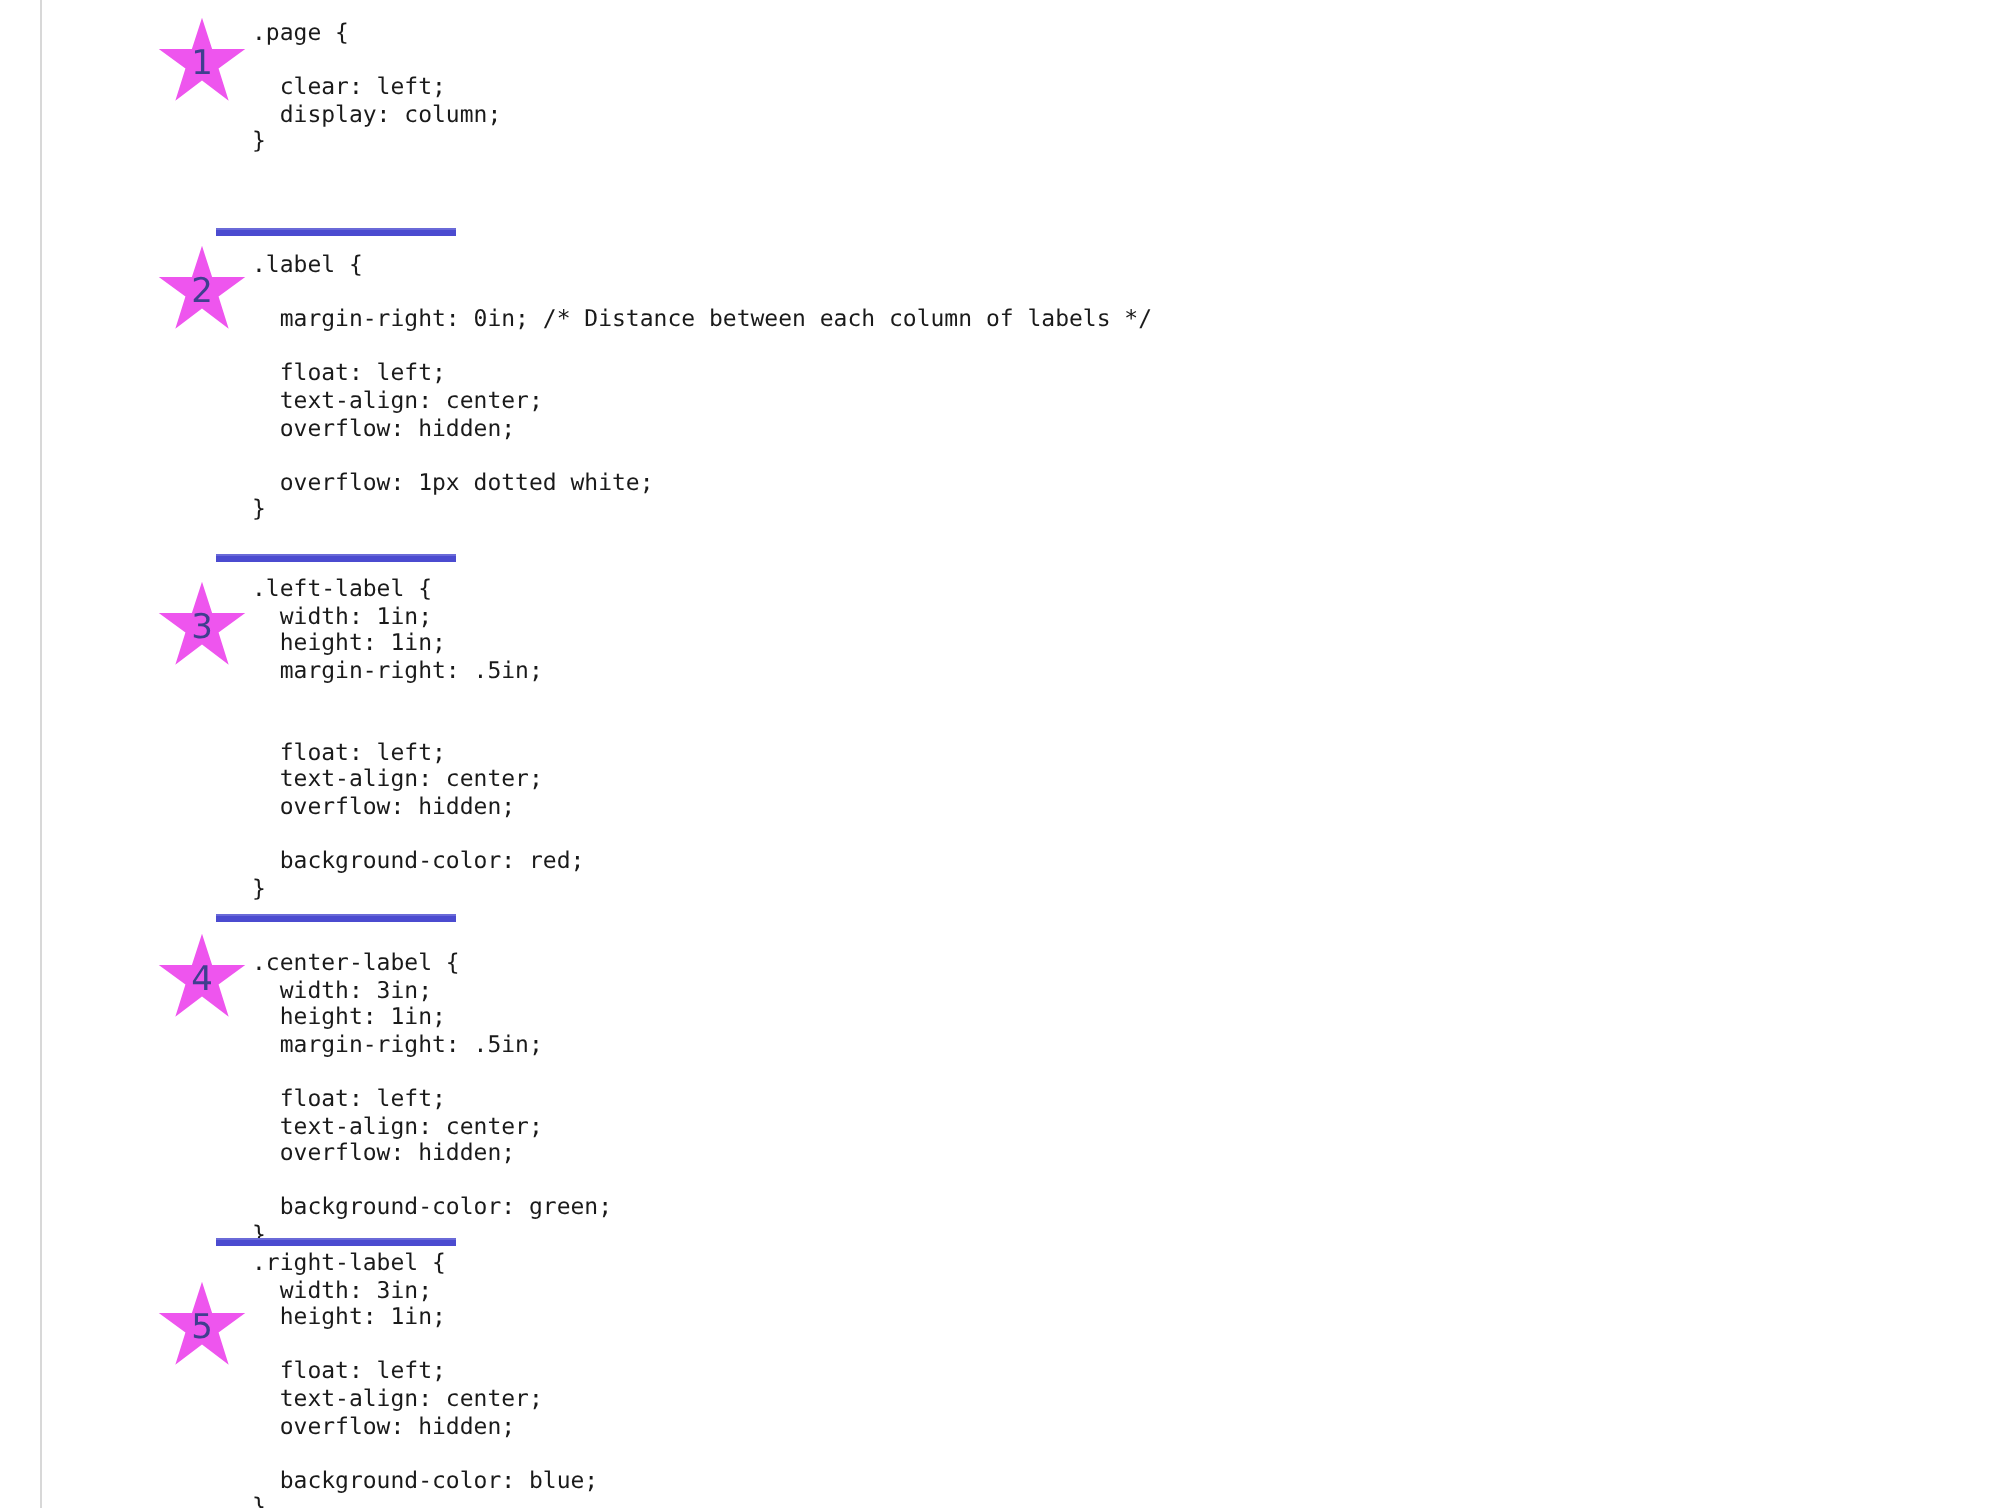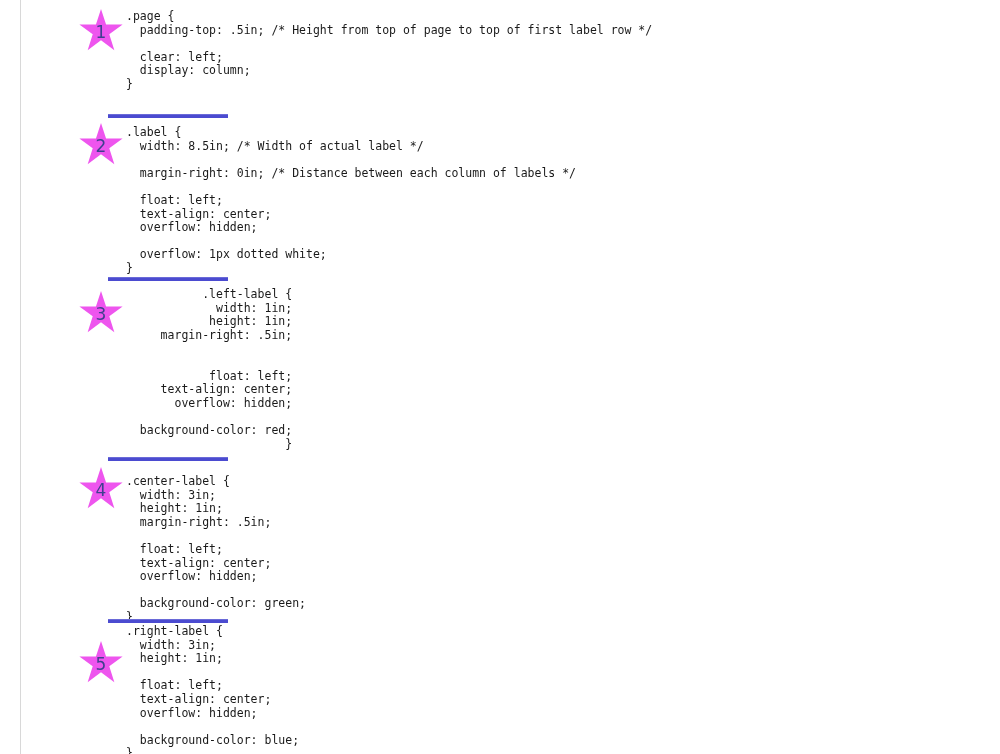--- a/index.html
+++ b/index.html
@@ -92,40 +92,38 @@
   }
 </style>
 </head>
 <body>
 
 <div id="page">
   <div class="gutter-line"></div>
   <div class="code-col" id="code-col">
       <div class="block" style="position: absolute; top: 10px; left: 0px;">
         <div class="code-line">.page {</div>
-        <div class="code-line">  padding-top: .5in; /* Height from top of page to top of first label row */</div>
         <div class="code-line blank"></div>
         <div class="code-line">  clear: left;</div>
         <div class="code-line">  display: column;</div>
         <div class="code-line">}</div>
       </div>
       <div class="block" style="position: absolute; top: 126px; left: 0px;">
         <div class="code-line">.label {</div>
-        <div class="code-line">  width: 8.5in; /* Width of actual label */</div>
         <div class="code-line blank"></div>
         <div class="code-line">  margin-right: 0in; /* Distance between each column of labels */</div>
         <div class="code-line blank"></div>
         <div class="code-line">  float: left;</div>
         <div class="code-line">  text-align: center;</div>
         <div class="code-line">  overflow: hidden;</div>
         <div class="code-line blank"></div>
         <div class="code-line">  overflow: 1px dotted white;</div>
         <div class="code-line">}</div>
       </div>
-      <div class="block" style="position: absolute; top: 288px; left: 0px; text-align: right;">
+      <div class="block" style="position: absolute; top: 288px; left: 0px;">
         <div class="code-line">.left-label {</div>
         <div class="code-line">  width: 1in;</div>
         <div class="code-line">  height: 1in;</div>
         <div class="code-line">  margin-right: .5in;</div>
         <div class="code-line blank"></div>
         <div class="code-line blank"></div>
         <div class="code-line">  float: left;</div>
         <div class="code-line">  text-align: center;</div>
         <div class="code-line">  overflow: hidden;</div>
         <div class="code-line blank"></div>

